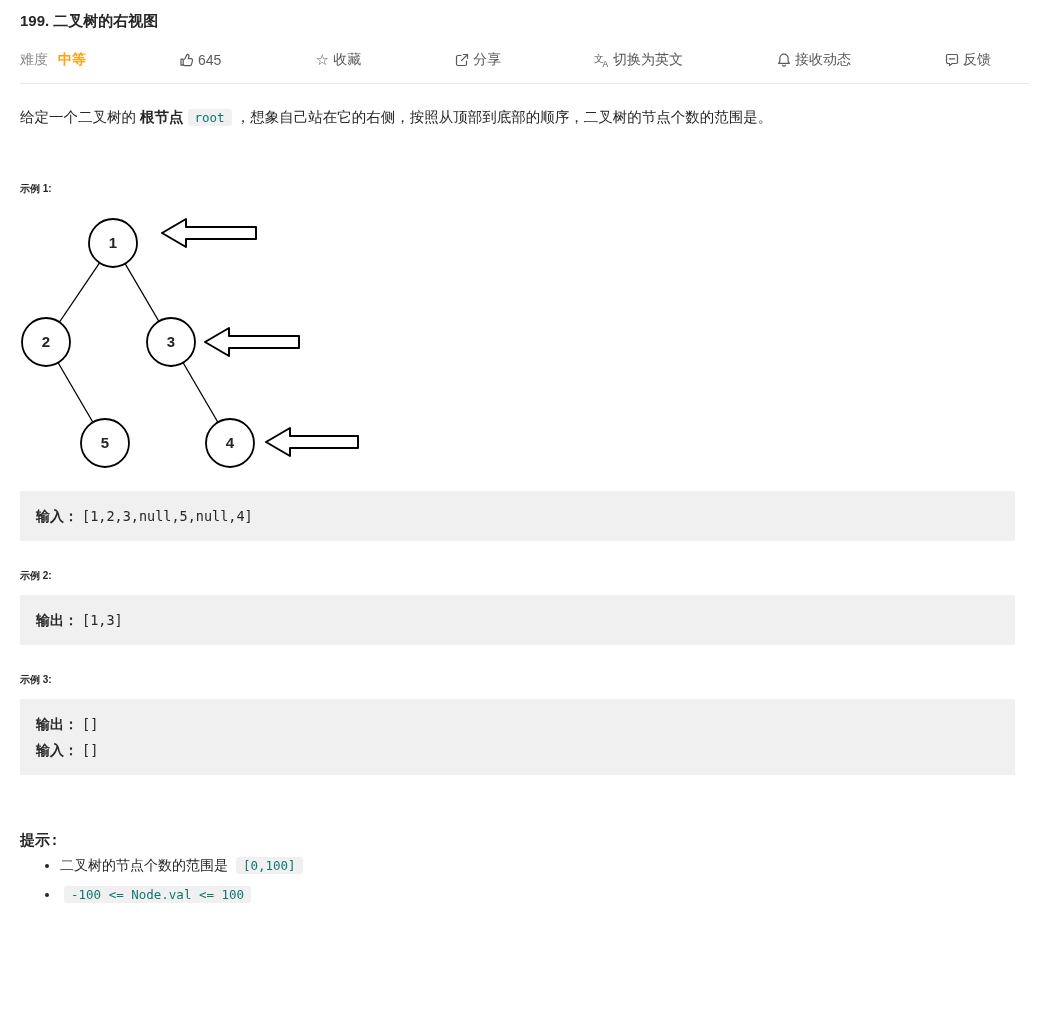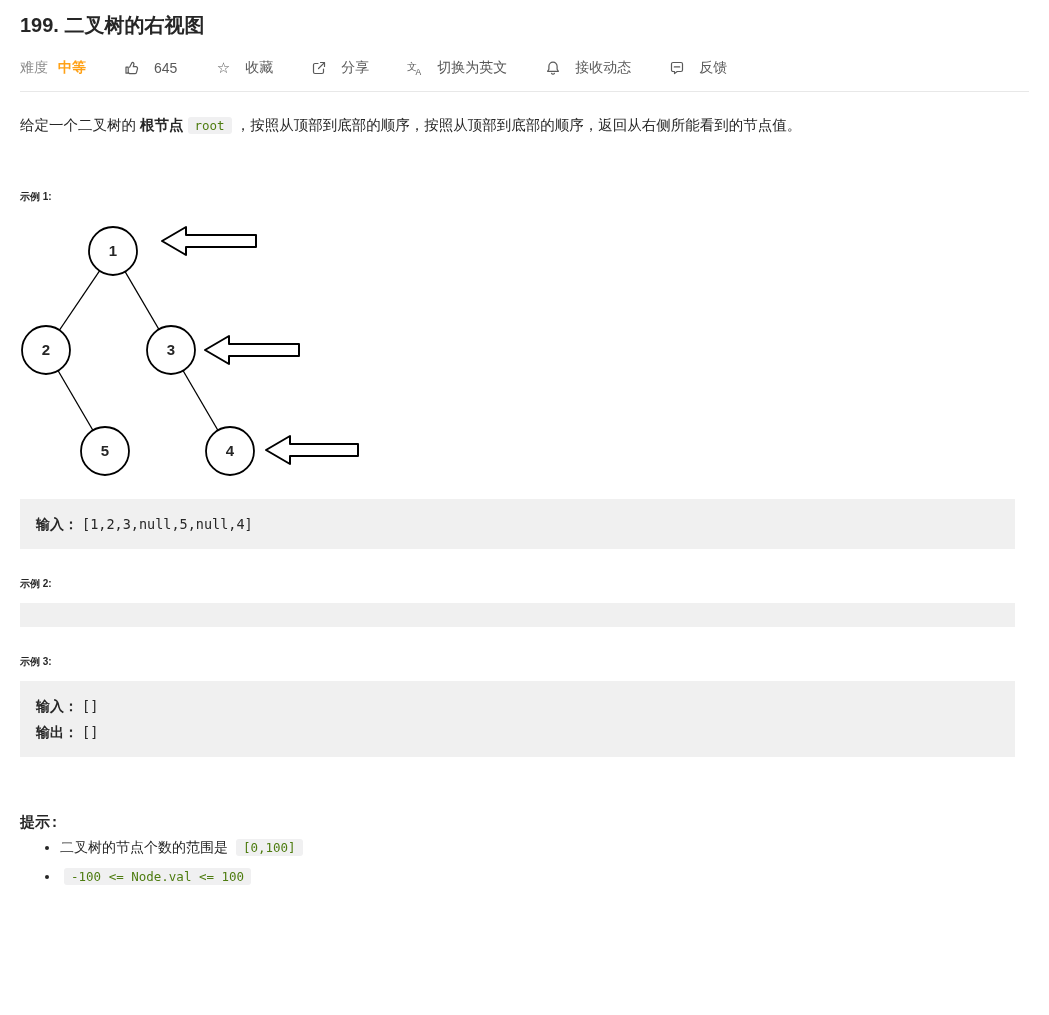--- a/index.html
+++ b/index.html
@@ -8,39 +8,39 @@
     width: 1049px;
     height: 1015px;
     position: relative;
     font-family: "Liberation Sans", "DejaVu Sans", sans-serif;
     color: #262626;
     font-size: 14px;
     overflow: hidden;
   }
   .container { padding: 12px 20px 0 20px; }
 
-  .title { font-size: 20px; font-weight: bold; color: #262626; }
-
-  .meta-row { display: flex; align-items: center; margin-top: 20px; color: #595959; font-size: 14px; }
+  .title { font-size: 15px; font-weight: bold; color: #262626; }
+
+  .meta-row { display: flex; align-items: center; margin-top: 20px; color: #595959; font-size: 14px; justify-content: space-between; }
   .meta-item { display: flex; align-items: center; margin-right: 38px; cursor: pointer; white-space: nowrap; }
-  .meta-item .lbl { margin-left: 14px; }
+  .meta-item .lbl { margin-left: 3px; }
   .difficulty-group { margin-right: 38px; }
   .difficulty-label { color: #8c8c8c; margin-right: 10px; }
   .difficulty-value { font-weight: bold; }
 
   .icon { display: inline-flex; width: 16px; height: 16px; align-items: center; justify-content: center; }
   .icon svg { width: 16px; height: 16px; stroke: #595959; fill: none; stroke-width: 1.2; stroke-linecap: round; stroke-linejoin: round; }
   .star-glyph { font-family: "DejaVu Sans", sans-serif; font-size: 15px; line-height: 16px; color: #595959; }
 
   .divider { border-bottom: 1px solid #e8e8e8; margin-top: 14px; }
 
   .description { margin-top: 22px; font-size: 14.5px; line-height: 1.65; color: #262626; }
   .inline-code {
     font-family: "DejaVu Sans Mono", "Liberation Mono", monospace;
-    background: #f0f0f1; color: #4d7c0f;
+    background: #f0f0f1; color: #0f766e;
     border-radius: 3px; padding: 1px 7px; font-size: 12.5px;
     margin: 0 4px; white-space: nowrap;
   }
 
   .example-label { font-weight: bold; font-size: 10px; color: #262626; }
   .example-label.first { margin-top: 52px; }
   .example-label.later { margin-top: 28px; }
 
   .tree-wrap { margin-top: 10px; }
 
@@ -132,21 +132,21 @@
           <path d="M5.3 6.9h5.4"></path>
         </svg>
       </span>
       <span class="lbl">反馈</span>
     </span>
   </div>
 
   <div class="divider"></div>
 
   <p class="description">
-    <span>给定一个二叉树的 </span><strong>根节点</strong><code class="inline-code">root</code><span>，按照从顶部到底部的顺序，按照从顶部到底部的顺序，返回从右侧所能看到的节点值。</span>
+    <span>给定一个二叉树的 </span><strong>根节点</strong><code class="inline-code">root</code><span>，想象自己站在它的右侧，按照从顶部到底部的顺序，二叉树的节点个数的范围是。</span>
   </p>
 
   <div class="example-label first">示例 1:</div>
 
   <div class="tree-wrap">
     <svg class="tree-svg" width="380" height="270" viewBox="0 0 380 270">
 
       <g stroke="#000" stroke-width="1.3">
         <line x1="93" y1="37" x2="26" y2="136"></line>
         <line x1="93" y1="37" x2="151" y2="136"></line>
@@ -177,27 +177,28 @@
     </svg>
   </div>
 
   <div class="pre-block">
     <div><span class="io-label">输入：</span><span class="io-value">[1,2,3,null,5,null,4]</span></div>
   </div>
 
   <div class="example-label later">示例 2:</div>
 
   <div class="pre-block">
+    <div><span class="io-label">输出：</span><span class="io-value">[1,3]</span></div>
   </div>
 
   <div class="example-label later">示例 3:</div>
 
   <div class="pre-block">
+    <div><span class="io-label">输出：</span><span class="io-value">[]</span></div>
     <div><span class="io-label">输入：</span><span class="io-value">[]</span></div>
-    <div><span class="io-label">输出：</span><span class="io-value">[]</span></div>
   </div>
 
   <div class="hints-label">提示:</div>
 
   <ul class="hints-list">
     <li><span>二叉树的节点个数的范围是 </span><code class="inline-code">[0,100]</code></li>
     <li><code class="inline-code">-100 &lt;= Node.val &lt;= 100</code></li>
   </ul>
 
 </div>

